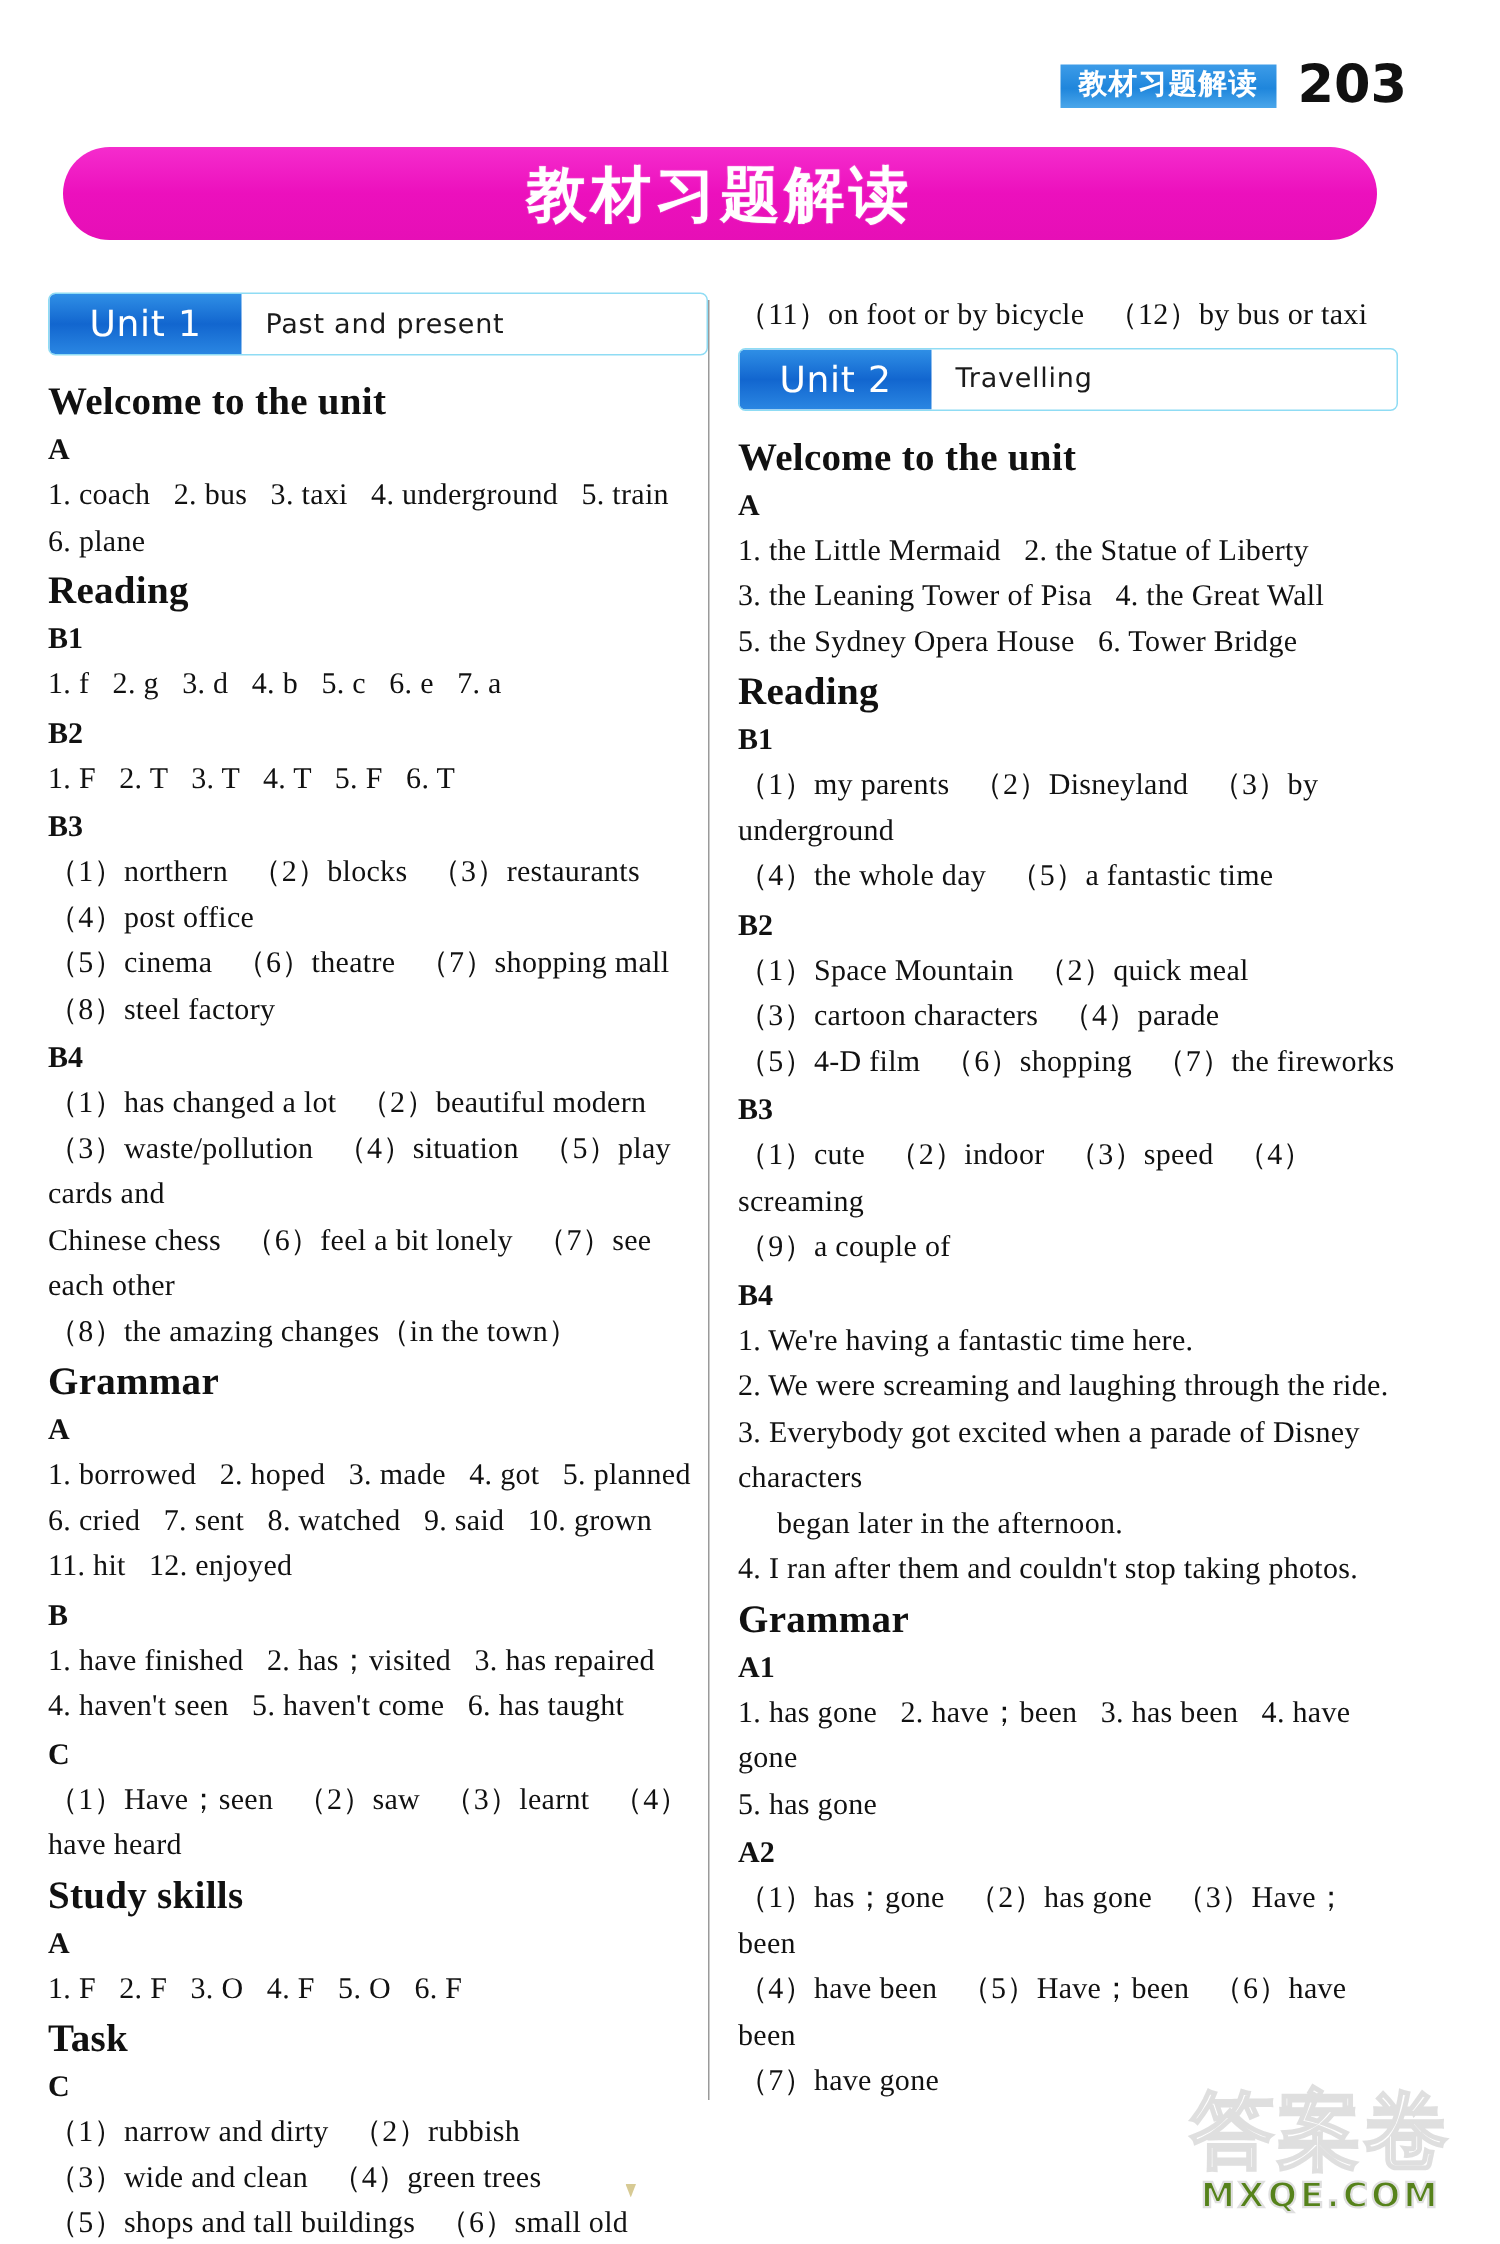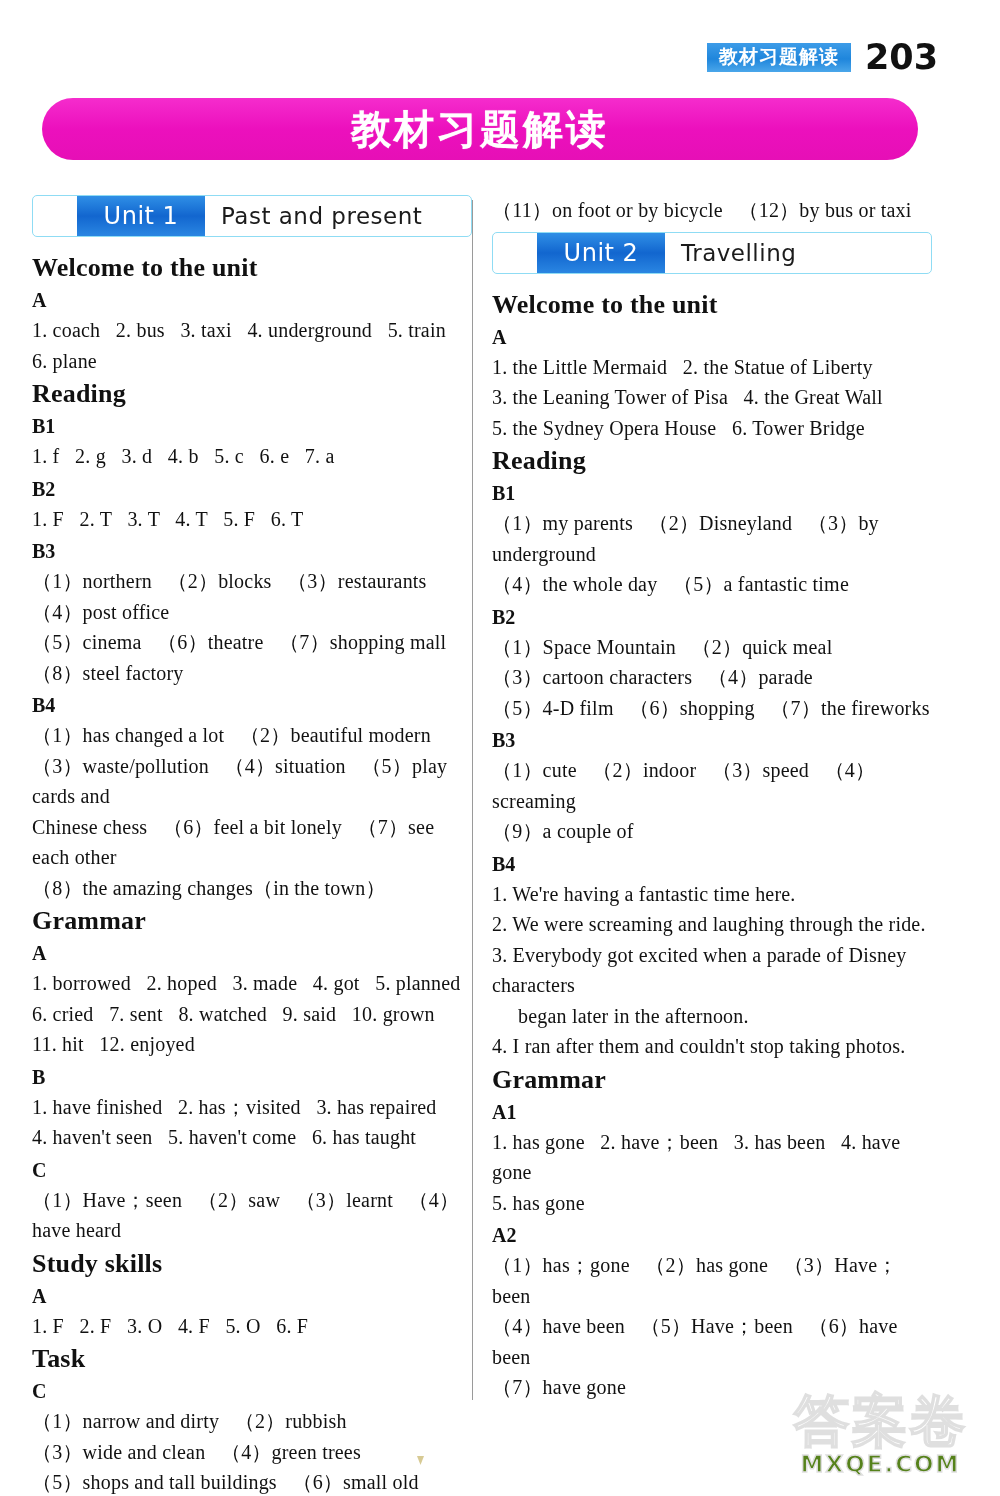--- a/index.html
+++ b/index.html
@@ -111,29 +111,28 @@
     color: #ffffff;
     font-family: "DejaVu Sans", sans-serif;
     font-weight: 400;
     font-size: 24px;
     padding: 0 14px;
     display: flex;
     align-items: center;
     justify-content: center;
     letter-spacing: 0.5px;
     min-width: 100px;
-    margin-left: 44px;
   }
   .unit-title {
     flex: 1;
     display: flex;
     align-items: center;
     padding-left: 16px;
     font-family: "DejaVu Sans", sans-serif;
-    font-size: 23px;
+    font-size: 18px;
     color: #1b1b1b;
     letter-spacing: 0.5px;
   }
 
   
   .sec-head {
     font-family: "Liberation Serif", serif;
     font-weight: 700;
     font-size: 26px;
     line-height: 30px;

